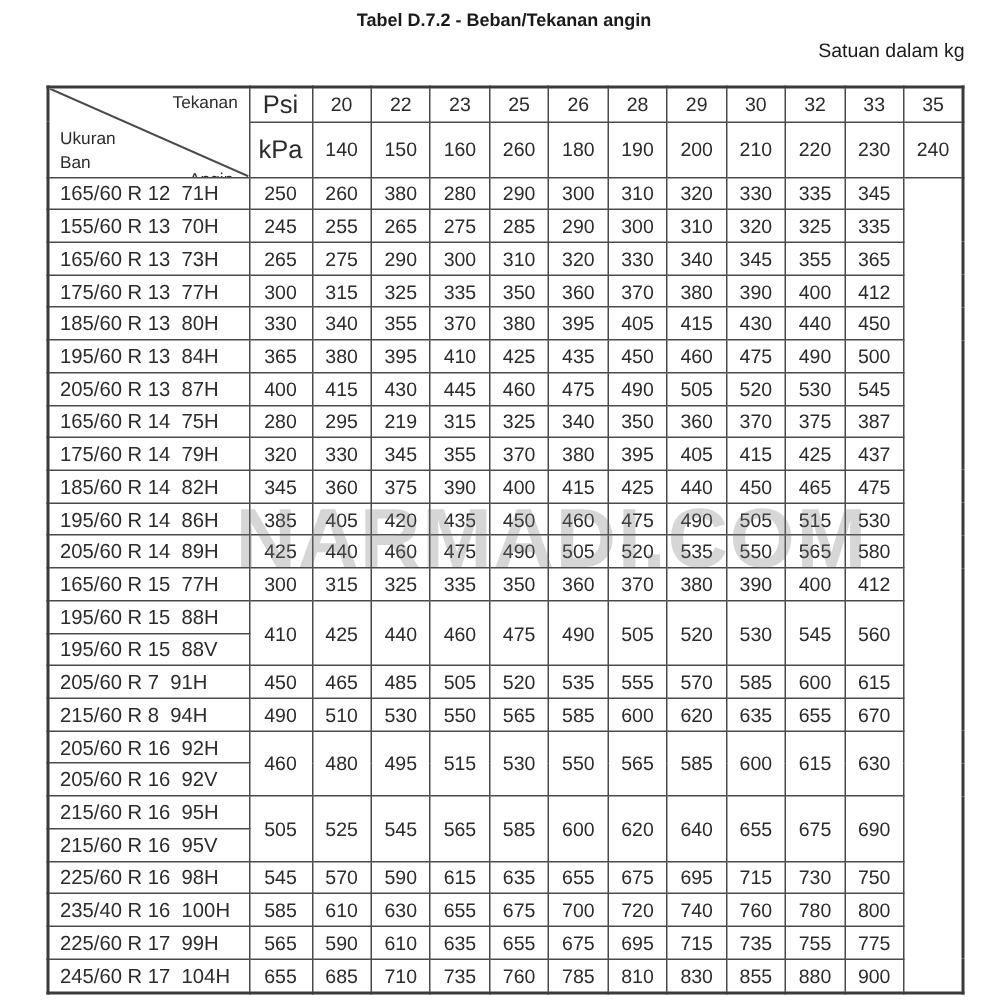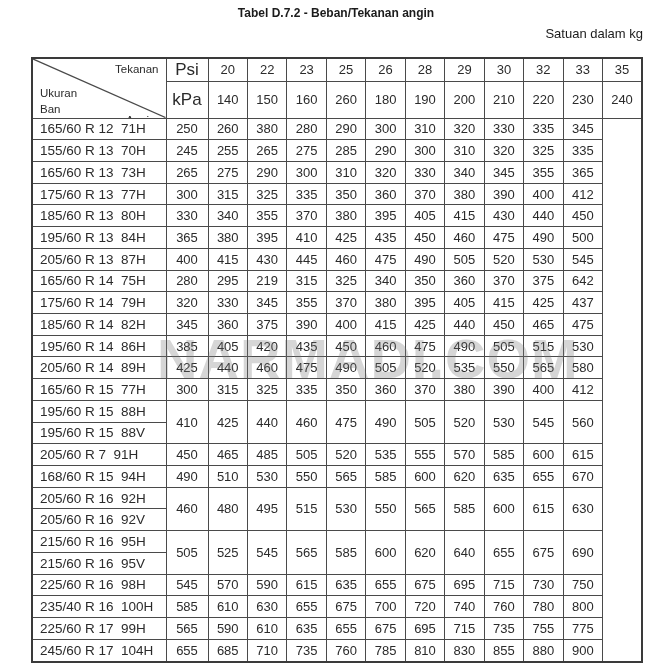--- a/index.html
+++ b/index.html
@@ -251,21 +251,21 @@
           <td>280</td>
           <td>295</td>
           <td>219</td>
           <td>315</td>
           <td>325</td>
           <td>340</td>
           <td>350</td>
           <td>360</td>
           <td>370</td>
           <td>375</td>
-          <td>642</td>
+          <td>387</td>
         </tr>
         <tr>
           <td class="size-cell">175/60 R 14  79H</td>
           <td>320</td>
           <td>330</td>
           <td>345</td>
           <td>355</td>
           <td>370</td>
           <td>380</td>
           <td>395</td>
@@ -355,21 +355,21 @@
           <td>505</td>
           <td>520</td>
           <td>535</td>
           <td>555</td>
           <td>570</td>
           <td>585</td>
           <td>600</td>
           <td>615</td>
         </tr>
         <tr>
-          <td class="size-cell">168/60 R 15  94H</td>
+          <td class="size-cell">215/60 R 8  94H</td>
           <td>490</td>
           <td>510</td>
           <td>530</td>
           <td>550</td>
           <td>565</td>
           <td>585</td>
           <td>600</td>
           <td>620</td>
           <td>635</td>
           <td>655</td>

